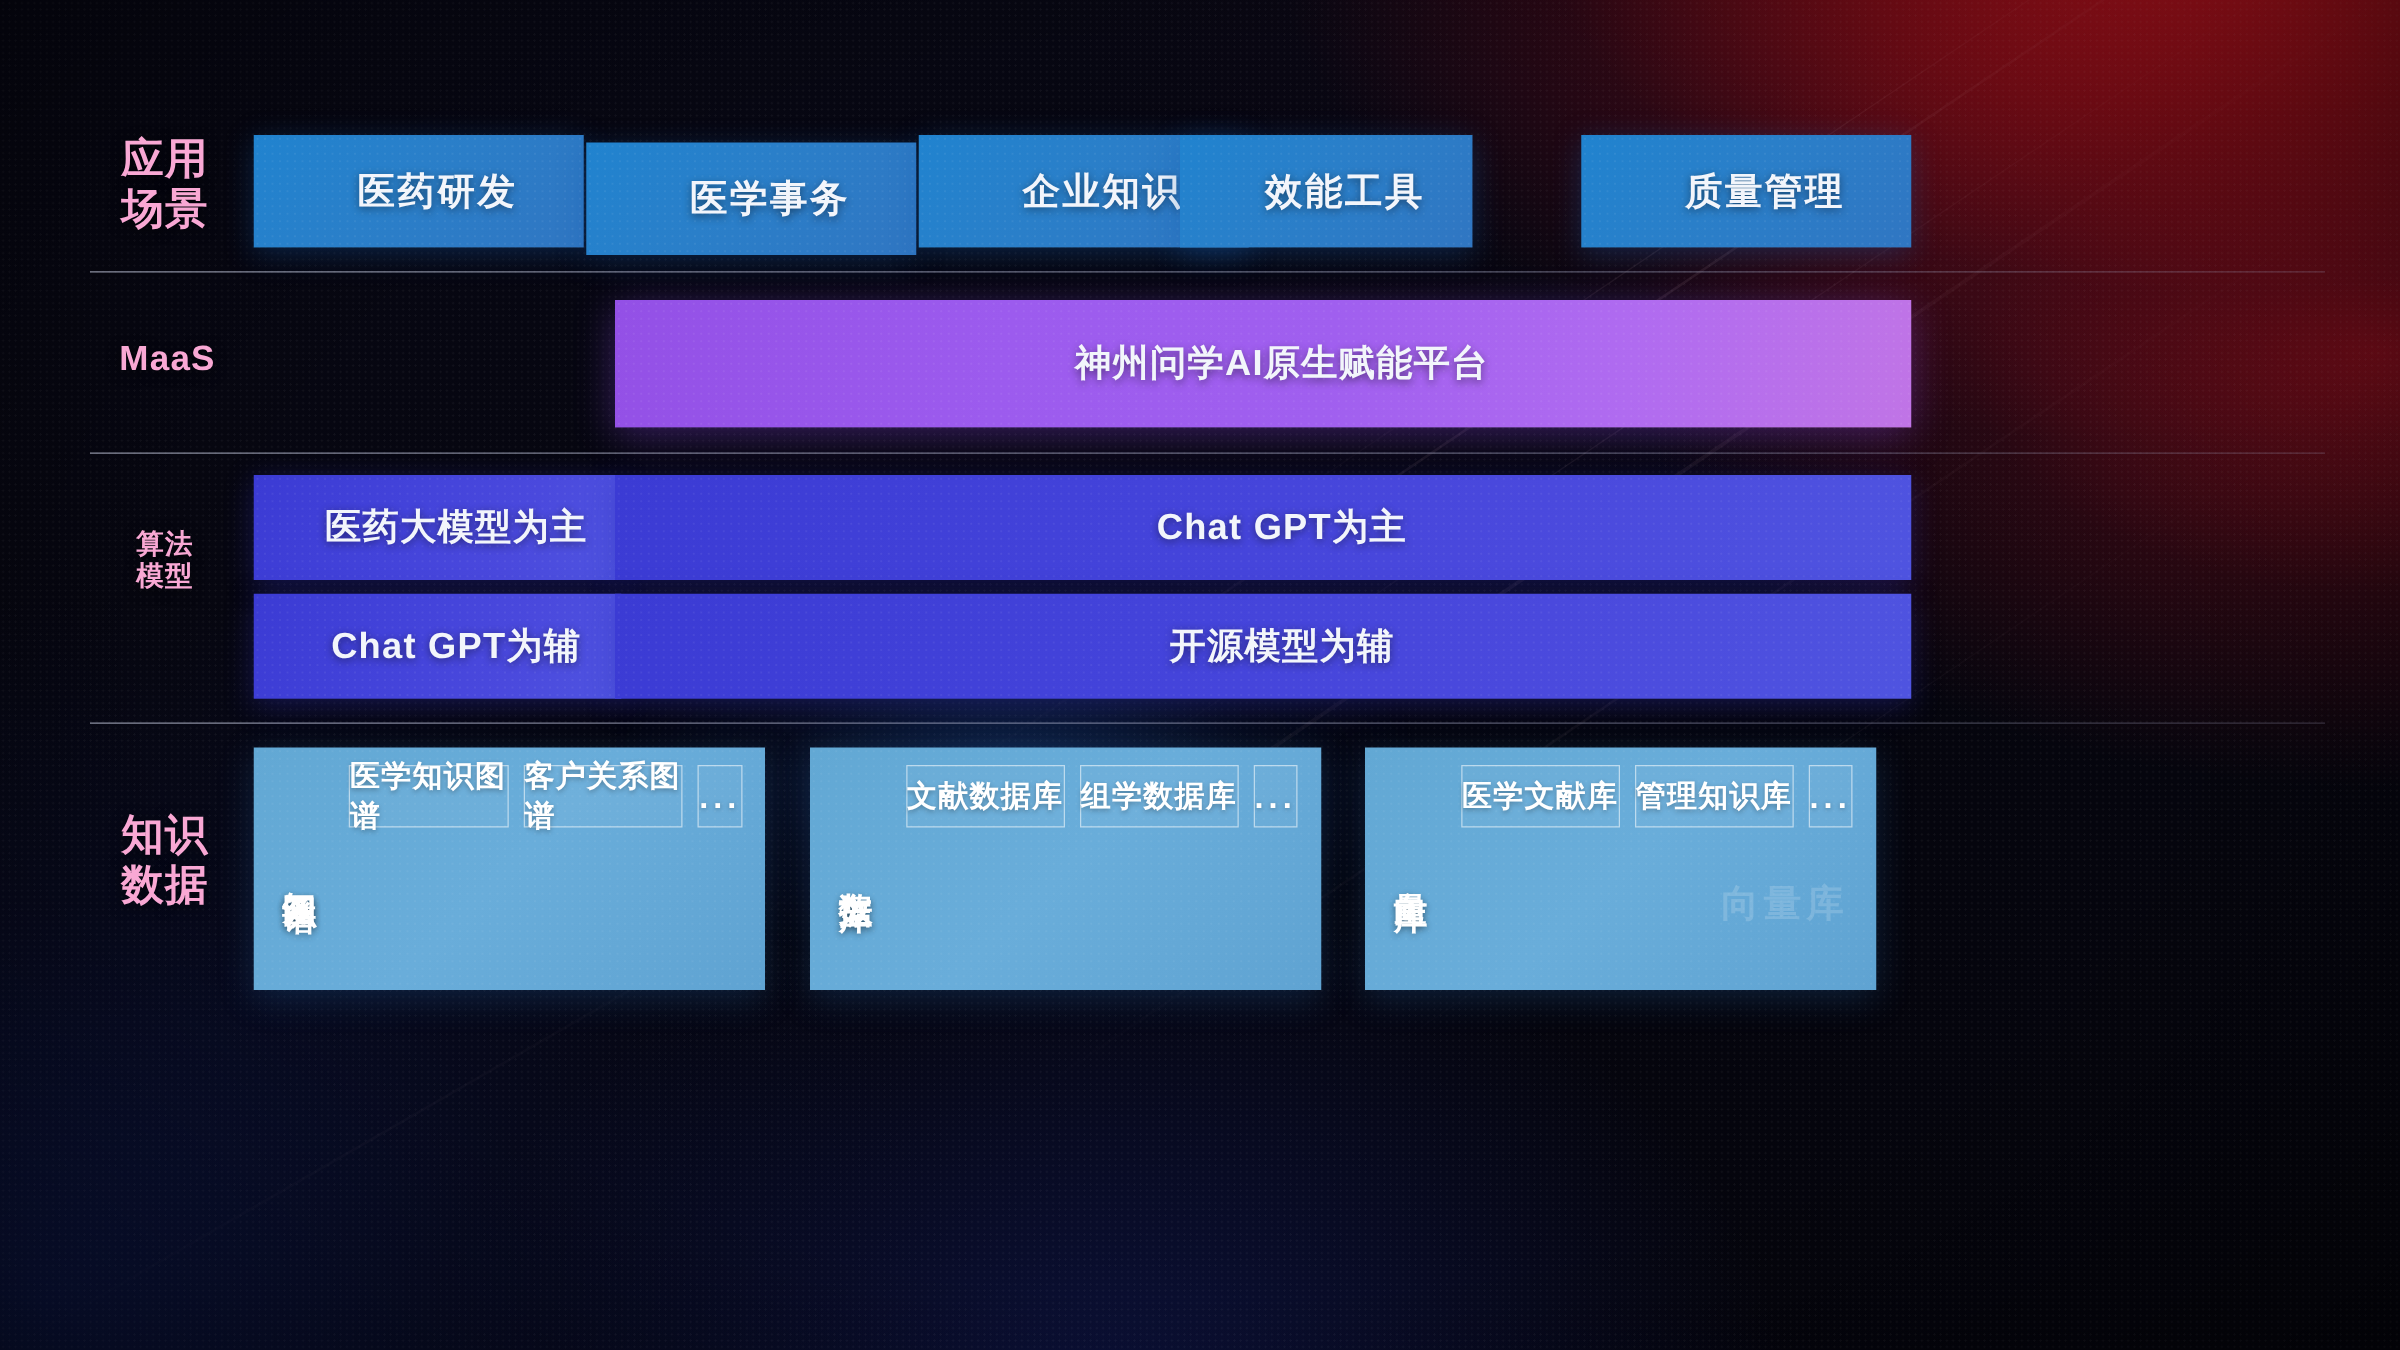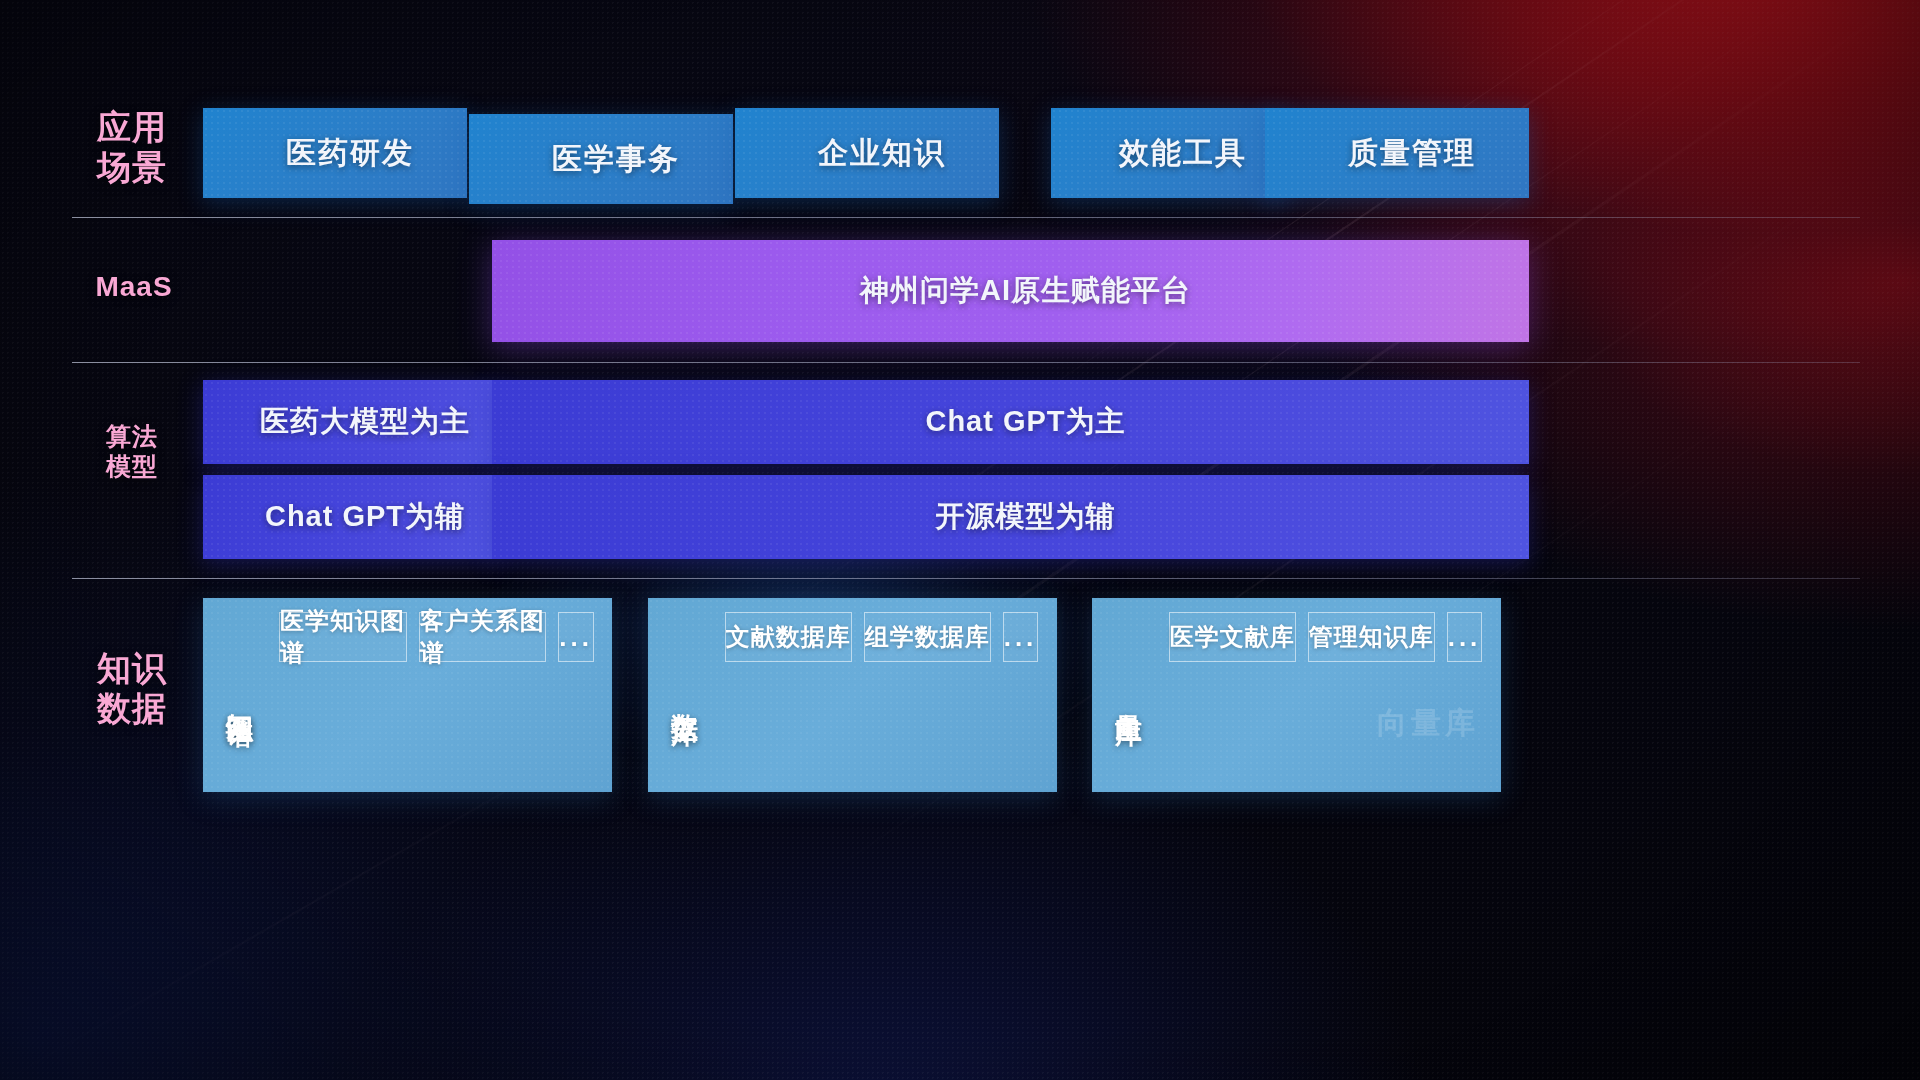--- a/index.html
+++ b/index.html
@@ -122,40 +122,40 @@
 
     <div class="box t1" style="left:203px;top:108px;width:234px;height:90px;">
       <span>医药研发</span>
     </div>
     <div class="box t1" style="left:469px;top:96px;width:234px;height:90px;margin-top:18px;">
       <span>医学事务</span>
     </div>
     <div class="box t1" style="left:735px;top:108px;width:234px;height:90px;">
       <span>企业知识</span>
     </div>
-    <div class="box t1" style="left:1051px;top:108px;width:204px;height:90px;">
+    <div class="box t1" style="left:944px;top:108px;width:204px;height:90px;">
       <span>效能工具</span>
     </div>
     <div class="box t1" style="left:1265px;top:108px;width:234px;height:90px;">
       <span>质量管理</span>
     </div>
 
     <div class="divider" style="top:217px;"></div>
 
     <div class="row-label" style="left:68px;top:270px;width:132px;font-size:28px;">
       <div>MaaS</div>
     </div>
 
     <div class="box t2b" style="left:492px;top:240px;width:1007px;height:102px;">
       <span>神州问学AI原生赋能平台</span>
     </div>
 
     <div class="divider" style="top:362px;"></div>
 
-    <div class="row-label" style="left:72px;top:422px;width:120px;font-size:25px;">
+    <div class="row-label" style="left:72px;top:422px;width:120px;font-size:22px;">
       <div>算法</div>
       <div>模型</div>
     </div>
 
     <div class="box t3" style="left:203px;top:380px;width:264px;height:84px;">
       <span>医药大模型为主</span>
     </div>
     <div class="box t3" style="left:492px;top:380px;width:1007px;height:84px;">
       <span>Chat GPT为主</span>
     </div>

